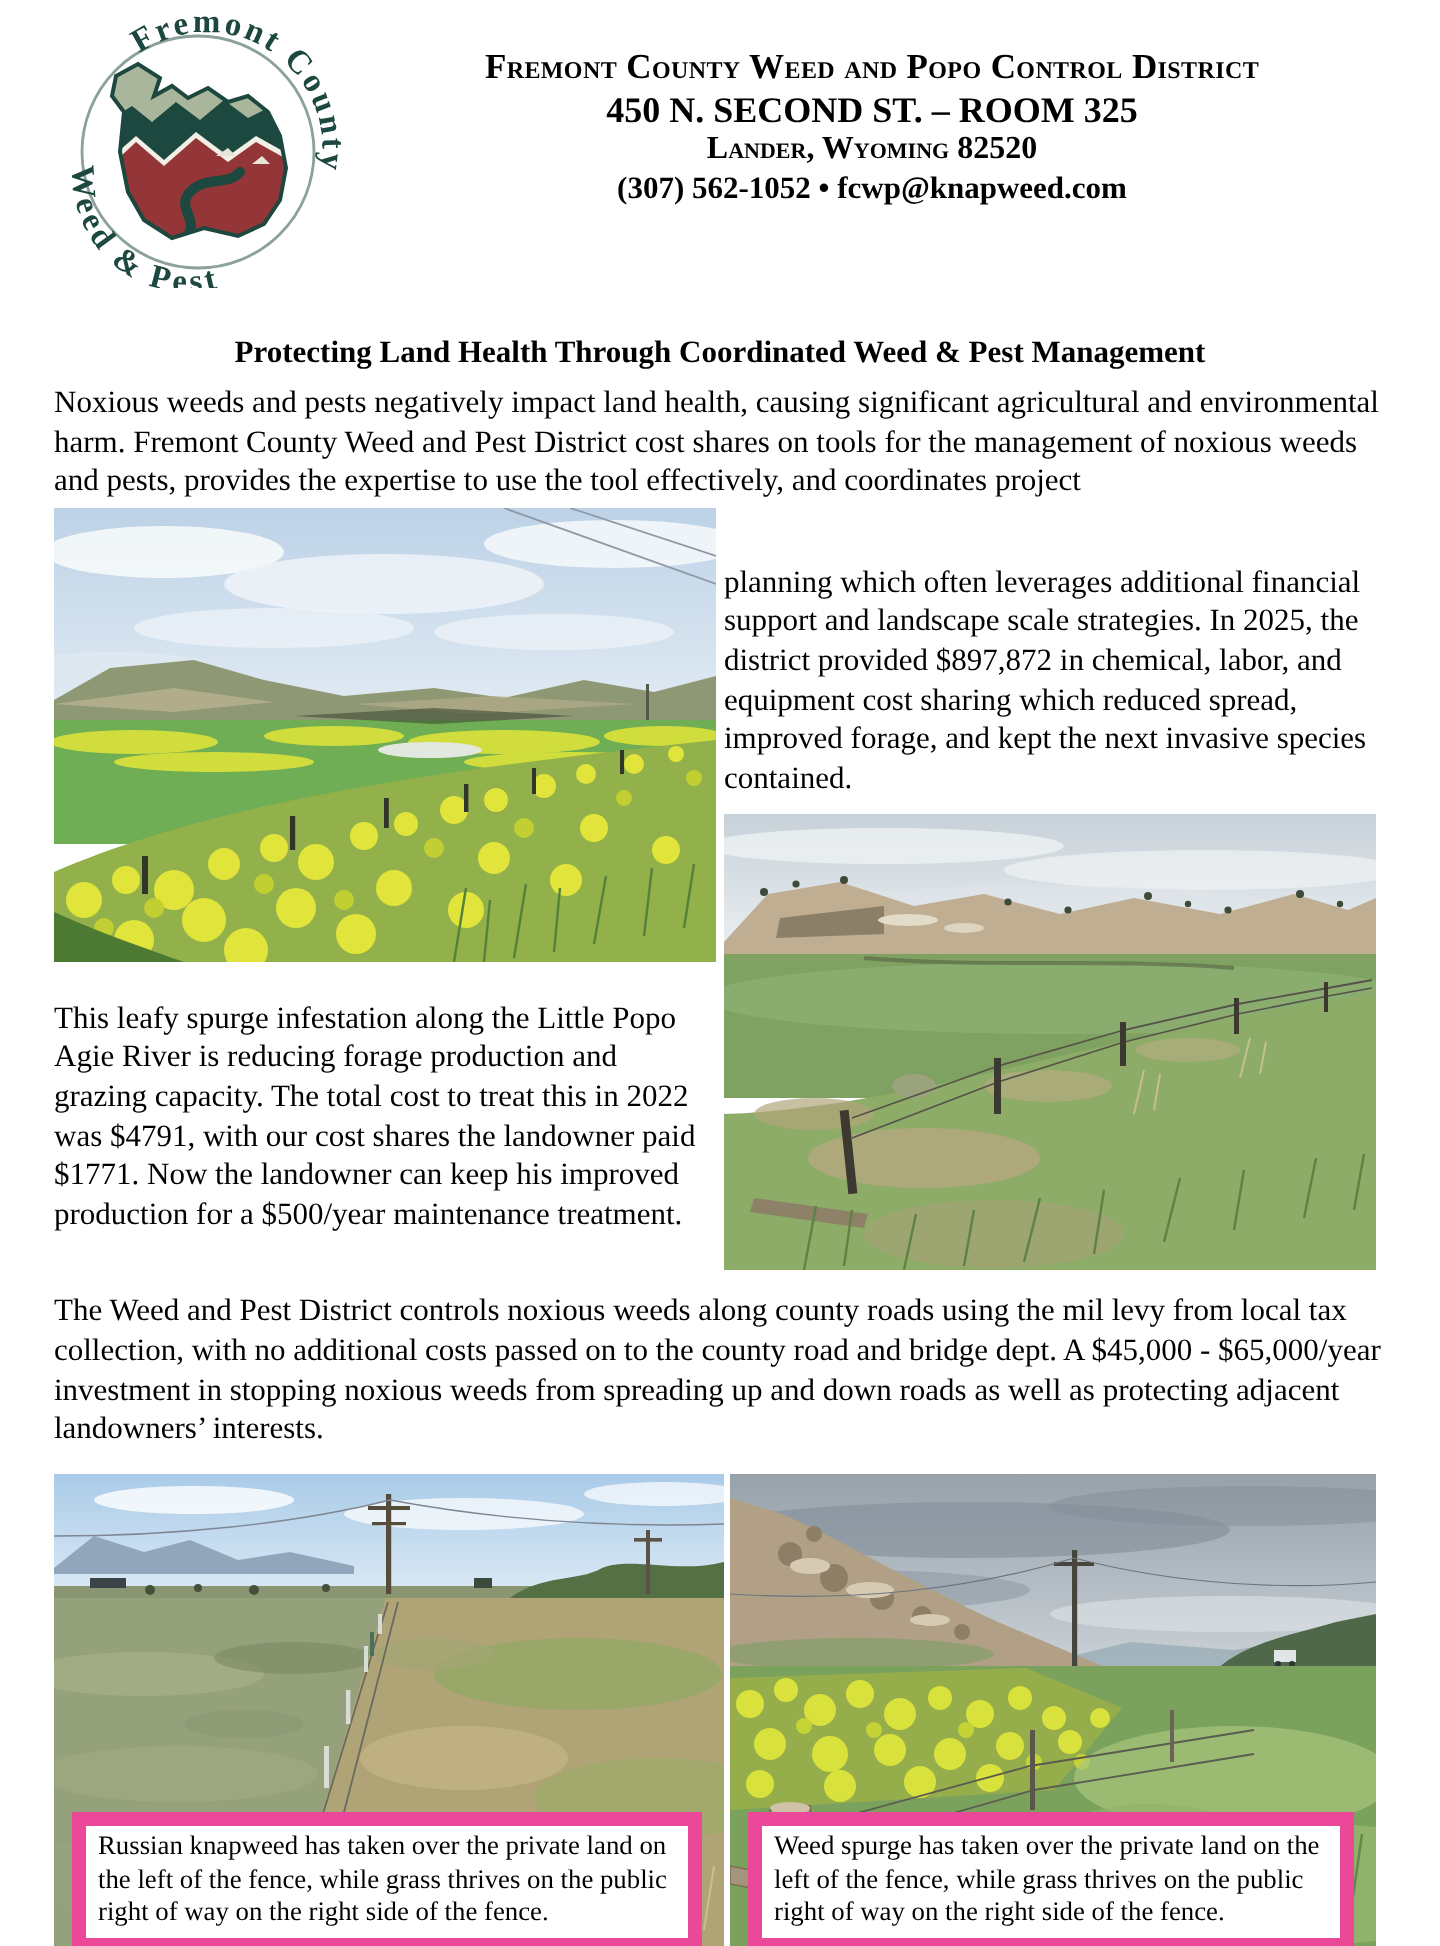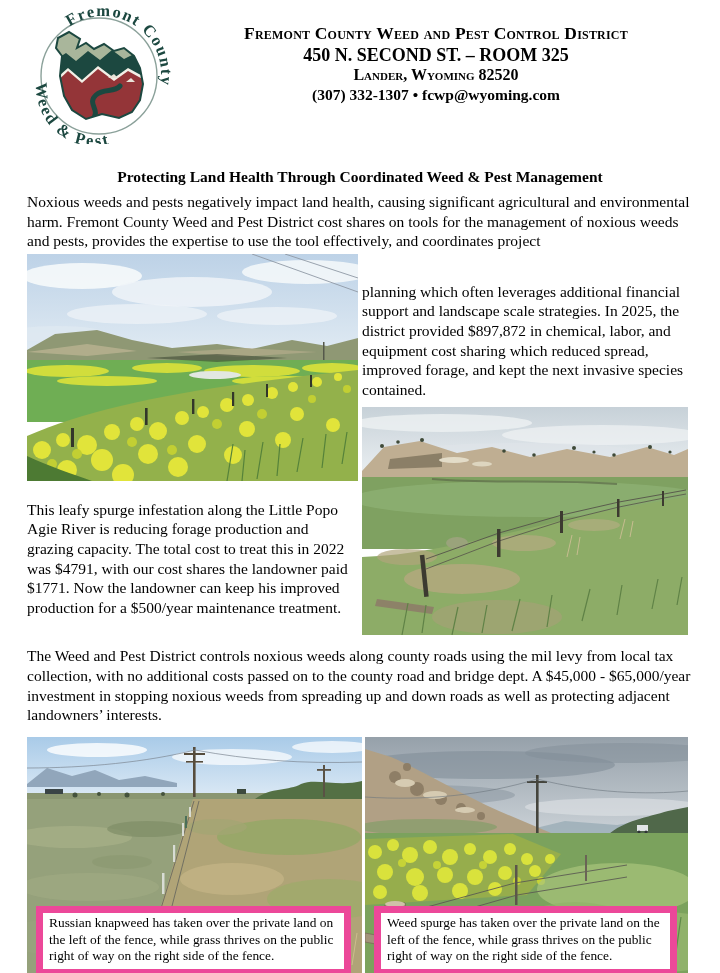--- a/index.html
+++ b/index.html
@@ -69,27 +69,27 @@
         <path d="M40,50 L34,42 L36,32 L47,26 L58,33 L55,42 L64,37 L72,43 L82,38 L92,45 L102,42 L112,50 L118,62 L121,78 L118,94 L110,106 L97,112 L80,108 L64,113 L50,104 L42,90 L38,70 Z" fill="none" stroke="#1c4840" stroke-width="2"></path>
         <text font-size="16.5" font-weight="bold" fill="#1c4840" letter-spacing="1.5" font-family="Liberation Serif, DejaVu Serif, serif">
           <textPath href="#arcTop" startOffset="2">Fremont County</textPath>
         </text>
         <text font-size="16.5" font-weight="bold" fill="#1c4840" letter-spacing="2" font-family="Liberation Serif, DejaVu Serif, serif">
           <textPath href="#arcBottom" startOffset="4">Weed &amp; Pest</textPath>
         </text>
       </svg>
     </div>
     <div class="header-text">
-      <div class="org-name">Fremont County Weed and Pest Control District</div>
+      <div class="org-name">Fremont County Weed and Popo Control District</div>
       <div class="addr-line">450 N. SECOND ST. – ROOM 325</div>
       <div class="city-line">Lander, Wyoming 82520</div>
       <div class="contact-line">
-        <span>(307) 332-1307</span>
+        <span>(307) 562-1052</span>
         <span>•</span>
-        <span>fcwp@wyoming.com</span>
+        <span>fcwp@knapweed.com</span>
       </div>
     </div>
   </div>
 
   <div class="main-heading">Protecting Land Health Through Coordinated Weed &amp; Pest Management</div>
   <div class="para">Noxious weeds and pests negatively impact land health, causing significant agricultural and environmental harm. Fremont County Weed and Pest District cost shares on tools for the management of noxious weeds and pests, provides the expertise to use the tool effectively, and coordinates project</div>
 
   <div class="columns">
     <div class="col-left">
 

